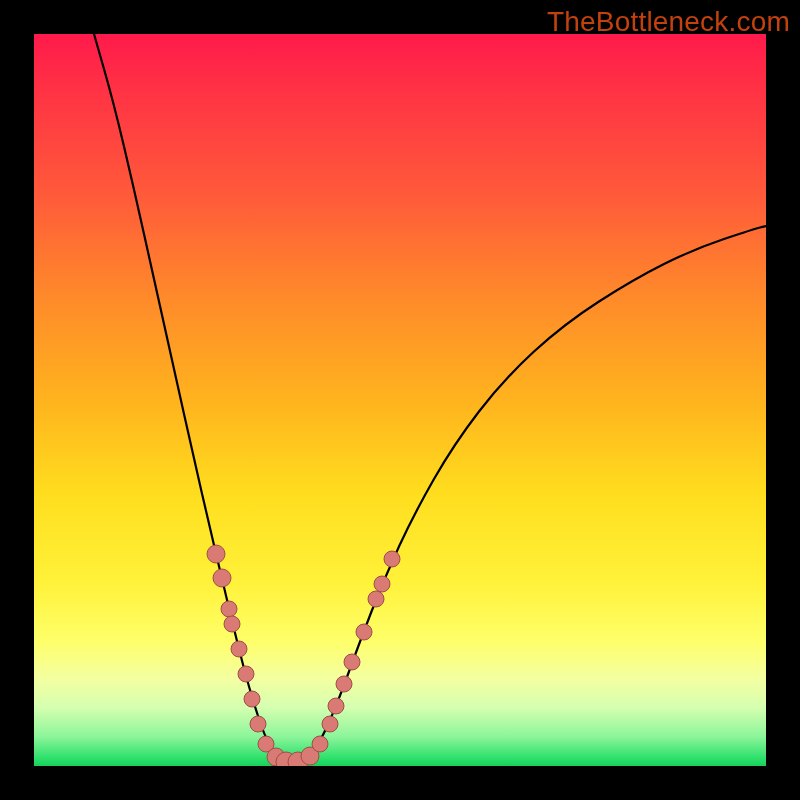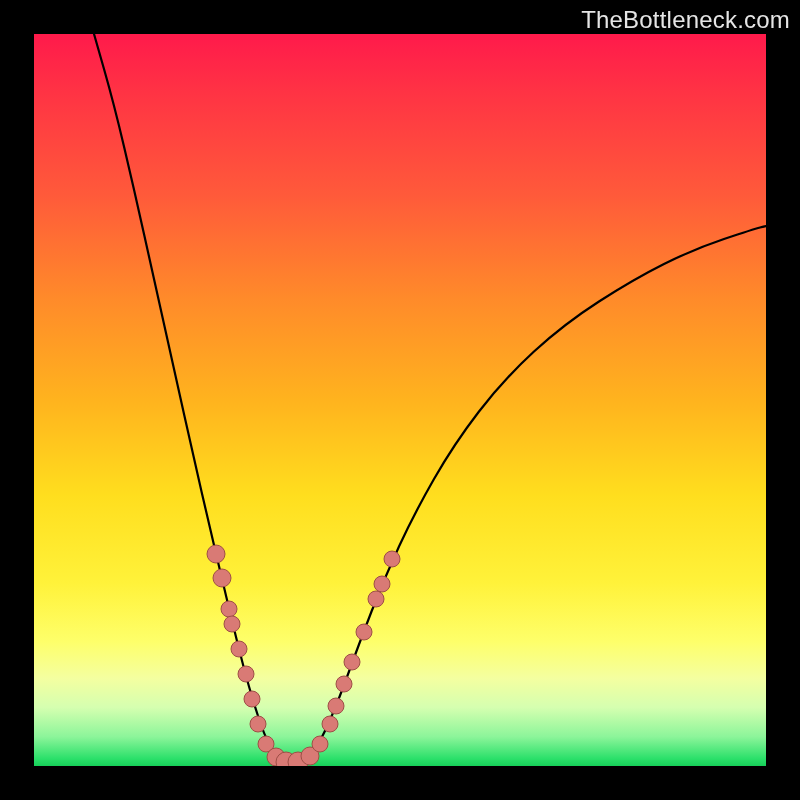--- a/index.html
+++ b/index.html
@@ -40,22 +40,22 @@
       #d5ffb0 92%,
       #8cf59a 96%,
       #2be06a 99%,
       #17cf59 100%
     );
   }
   .watermark {
     position: absolute;
     top: 6px;
     right: 10px;
-    color: #e5e5e5;
-    font-size: 24px;
+    color: #c2410c;
+    font-size: 28px;
     font-weight: 500;
     letter-spacing: 0.2px;
     user-select: none;
   }
   svg.curve {
     position: absolute;
     left: 0;
     top: 0;
     width: 732px;
     height: 732px;

